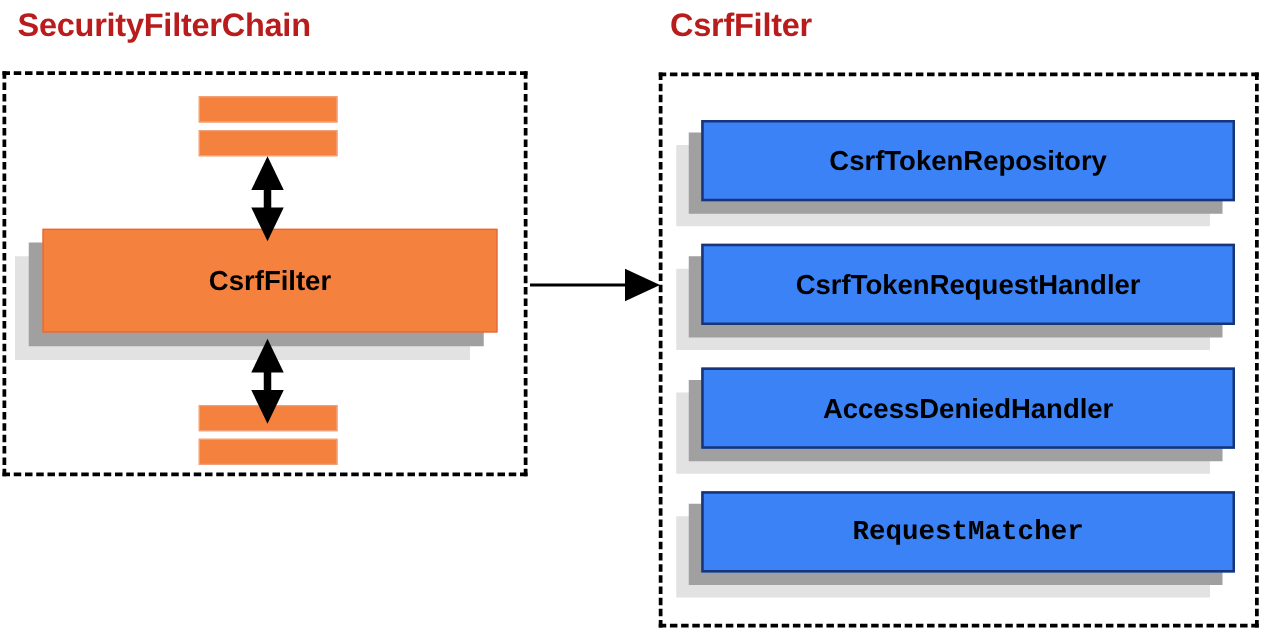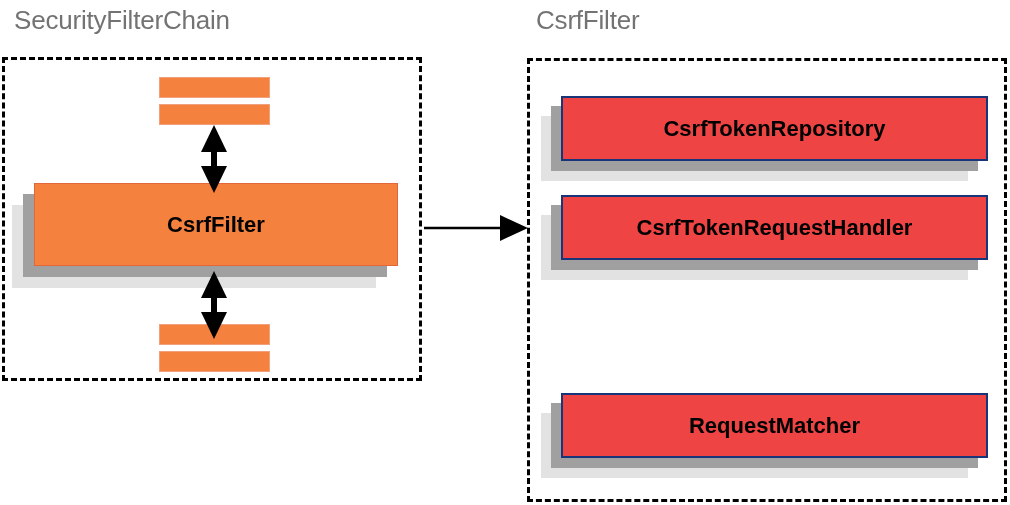--- a/index.html
+++ b/index.html
@@ -15,22 +15,22 @@
     width: 1010px;
     height: 505px;
     background: #ffffff;
     overflow: hidden;
   }
 
   
   .panel-title {
     position: absolute;
     font-size: 26px;
-    font-weight: normal;
-    color: #737373;
+    font-weight: bold;
+    color: #b91c1c;
     letter-spacing: -0.2px;
     white-space: nowrap;
   }
   #title-left  { left: 14px;  top: 5px; }
   #title-right { left: 536px; top: 5px; }
 
   
   .dashed-panel {
     position: absolute;
     border: 3px dashed #000000;
@@ -95,28 +95,28 @@
 
   
   .stack-blue {
     left: 561px;
     width: 427px;
     height: 65px;
   }
   .stack-blue .shadow-far  { transform: translate(-20px, 20px); }
   .stack-blue .shadow-near { transform: translate(-10px, 10px); }
   .stack-blue .face {
-    background: #ef4444;
+    background: #3b82f6;
     border: 2px solid #18357a;
     font-size: 22px;
   }
   #collab-0 { top: 96px; }
   #collab-1 { top: 195px; text-align: center; }
   #collab-2 { top: 294px; }
-  #collab-3 { top: 393px; }
+  #collab-3 { top: 393px; font-family: Liberation Mono, monospace; }
 
   
   #arrow-layer {
     position: absolute;
     left: 0;
     top: 0;
     width: 1010px;
     height: 505px;
     pointer-events: none;
   }
@@ -150,20 +150,25 @@
     <div class="shadow-near"></div>
     <div class="face">CsrfTokenRepository</div>
   </div>
 
   <div class="stack stack-blue" id="collab-1">
     <div class="shadow-far"></div>
     <div class="shadow-near"></div>
     <div class="face">CsrfTokenRequestHandler</div>
   </div>
 
+  <div class="stack stack-blue" id="collab-2">
+    <div class="shadow-far"></div>
+    <div class="shadow-near"></div>
+    <div class="face">AccessDeniedHandler</div>
+  </div>
 
   <div class="stack stack-blue" id="collab-3">
     <div class="shadow-far"></div>
     <div class="shadow-near"></div>
     <div class="face">RequestMatcher</div>
   </div>
 
   <svg id="arrow-layer" viewBox="0 0 1010 505">
 
     <g>

